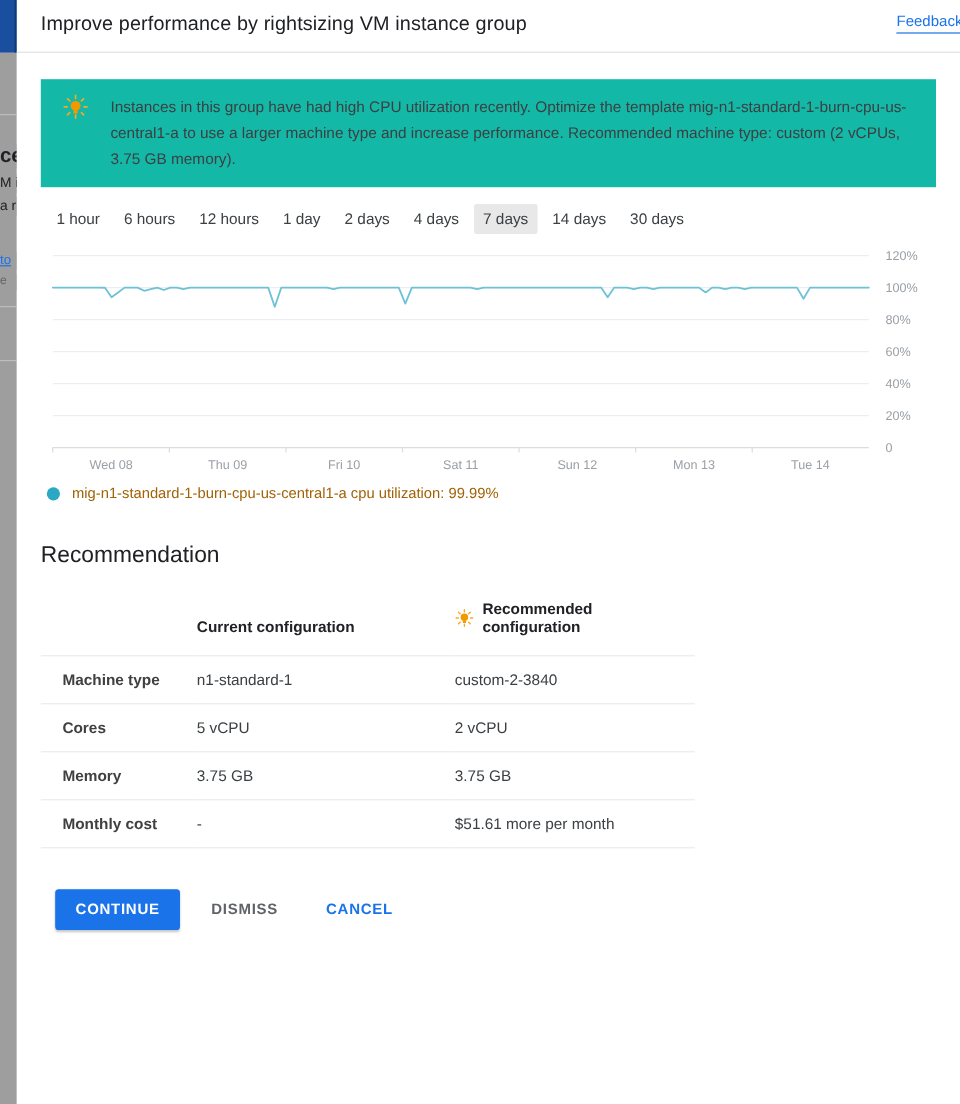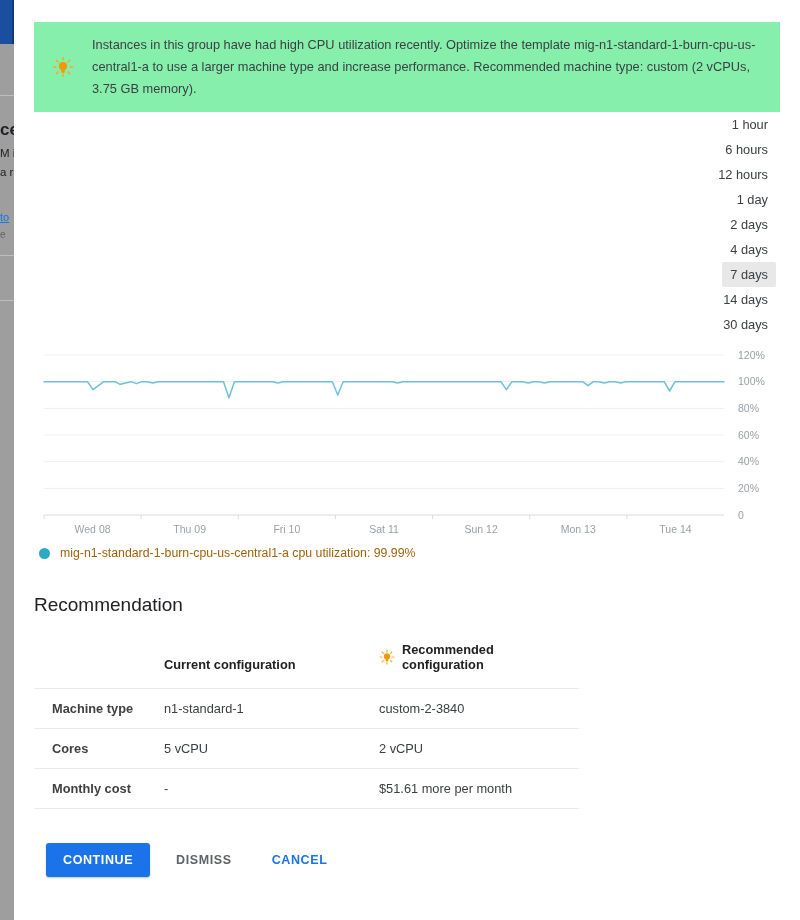--- a/index.html
+++ b/index.html
@@ -99,23 +99,23 @@
     padding: 0 20px;
   }
 
   
   .banner {
     position: relative;
     margin-top: 22px;
     margin-left: 0;
     width: 746px;
     min-height: 58px;
-    background: #86efac;
-    display: flex;
-    align-items: center;
+    background: #14b8a6;
+    display: flex;
+    align-items: flex-start;
     padding: 12px 14px 12px 0;
   }
   .banner-icon {
     width: 58px;
     flex: 0 0 58px;
     display: flex;
     align-items: center;
     justify-content: center;
   }
   .banner-text {
@@ -133,23 +133,23 @@
     font-size: 19px;
     color: #202124;
     font-weight: 400;
   }
   #h-cpu { margin-top: 27px; }
   #h-rec { margin-top: 34px; }
 
   
   .ranges {
     display: flex;
-    align-items: flex-end;
+    align-items: flex-start;
+    margin-top: 14px;
     margin-left: 5px;
-    flex-direction: column;
   }
   .range {
     font-size: 12.8px;
     color: #3c4043;
     padding: 5px 8px;
     margin-right: 4px;
     border-radius: 2px;
     cursor: pointer;
     white-space: nowrap;
   }
@@ -272,20 +272,24 @@
   <div class="bg-rule" style="top:300px"></div>
   <div class="bg-snippet bg-snip-title">ce</div>
   <div class="bg-snippet bg-snip-l1">M i</div>
   <div class="bg-snippet bg-snip-l2">a r</div>
   <div class="bg-snippet bg-snip-link">to</div>
   <div class="bg-snippet bg-snip-l3">e</div>
 </div>
 
 <div id="dialog">
 
+  <div class="dlg-header">
+    <div class="dlg-title">Improve performance by rightsizing VM instance group</div>
+    <div class="feedback-link">Feedback</div>
+  </div>
 
   <div class="dlg-body">
 
     <div class="banner">
       <div class="banner-icon">
         <svg class="bulb" width="22" height="22" viewBox="0 0 22 22" aria-hidden="true">
           <g stroke="#f9a825" stroke-width="1.4" stroke-linecap="round">
             <line x1="11" y1="1.5" x2="11" y2="4"></line>
             <line x1="11" y1="18" x2="11" y2="20.5"></line>
             <line x1="1.5" y1="11" x2="4" y2="11"></line>
@@ -394,20 +398,25 @@
           <td class="label">Machine type</td>
           <td>n1-standard-1</td>
           <td>custom-2-3840</td>
         </tr>
         <tr>
           <td class="label">Cores</td>
           <td>5 vCPU</td>
           <td>2 vCPU</td>
         </tr>
         <tr>
+          <td class="label">Memory</td>
+          <td>3.75 GB</td>
+          <td>3.75 GB</td>
+        </tr>
+        <tr>
           <td class="label">Monthly cost</td>
           <td>-</td>
           <td>$51.61 more per month</td>
         </tr>
       </tbody>
     </table>
 
     <div class="actions">
       <button class="btn-primary">CONTINUE</button>
       <button class="btn-flat btn-dismiss">DISMISS</button>

